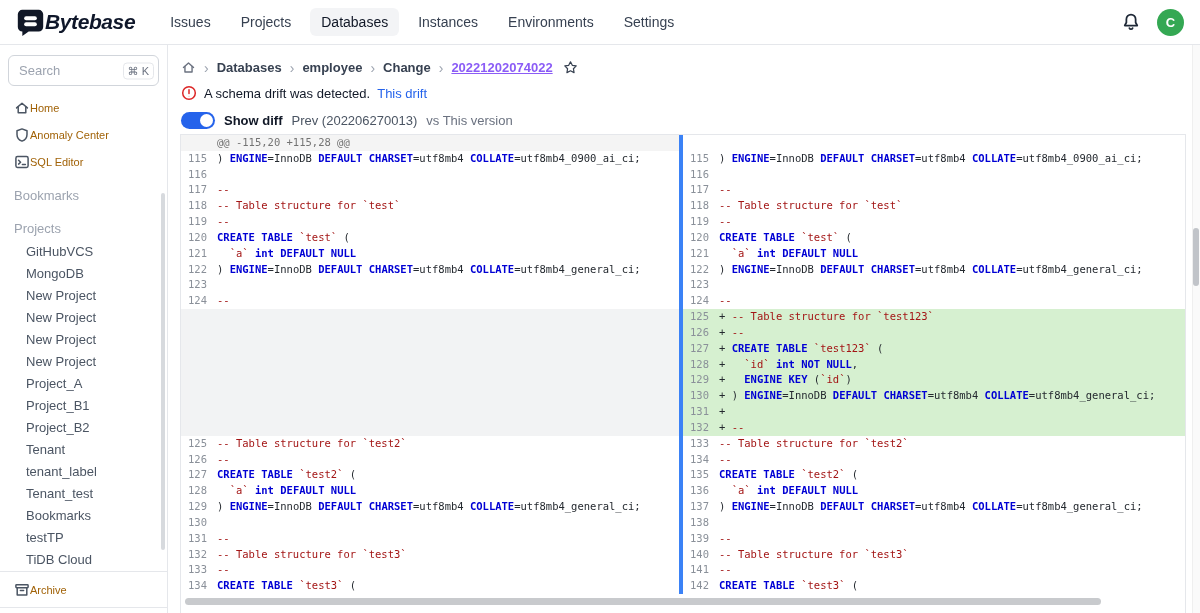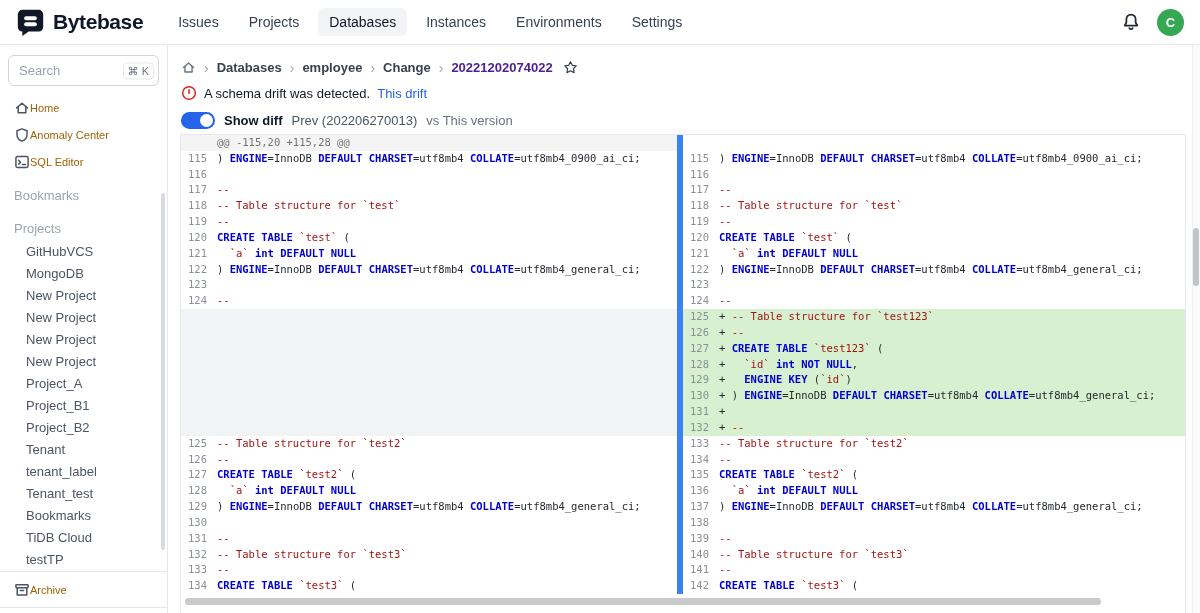--- a/index.html
+++ b/index.html
@@ -3,21 +3,21 @@
 <meta charset="utf-8">
 <style>
   * { margin:0; padding:0; box-sizing:border-box; }
   html,body { width:1200px; height:613px; overflow:hidden; background:#fff;
     font-family:"Liberation Sans", sans-serif; color:#111827; }
   .page { position:relative; width:1200px; height:613px; }
 
   
   .navbar { position:absolute; top:0; left:0; right:0; height:45px; background:#fff;
     border-bottom:1px solid #e5e7eb; display:flex; align-items:center; padding:0 16px; z-index:20; }
-  .brand { display:flex; align-items:center; gap:8px; cursor:pointer; }
+  .brand { display:flex; align-items:center; cursor:pointer;font-style:italic; }
   .brand-icon { width:29px; height:29px; display:block; }
   .brand-name { font-size:21px; font-weight:800; color:#0f172a; letter-spacing:-0.4px; }
   .nav { display:flex; align-items:center; margin-left:24px; gap:8px; }
   .nav-item { font-size:14px; color:#374151; padding:6px 11px; border-radius:6px; cursor:pointer; white-space:nowrap; }
   .nav-item.active { background:#f3f4f6; color:#111827; }
   .nav-right { margin-left:auto; display:flex; align-items:center; gap:16px; }
   .bell { width:20px; height:20px; color:#1f2937; cursor:pointer; }
   .bell svg { width:20px; height:20px; display:block; }
   .avatar { width:27px; height:27px; border-radius:50%; background:#34a853; color:#fff;
     font-size:13px; font-weight:700; display:flex; align-items:center; justify-content:center; cursor:pointer; }
@@ -46,42 +46,42 @@
   .plan { border-top:1px solid #e5e7eb; margin-top:4px; padding:10px 14px; font-size:12.5px;
     font-weight:700; color:#374151; }
 
   
   .main { position:absolute; left:168px; top:45px; right:0; bottom:0; background:#fff; }
   .breadcrumb { display:flex; align-items:center; gap:8px; padding:15px 0 0 13px; font-size:13px; }
   .crumb-home { width:15px; height:15px; color:#6b7280; cursor:pointer; }
   .crumb-home svg { width:15px; height:15px; display:block; }
   .crumb-sep { color:#9ca3af; font-size:14px; line-height:1; }
   .crumb { color:#374151; font-weight:600; cursor:pointer; }
-  .crumb.last { color:#4c1d95; cursor:default; }
+  .crumb.last { color:#8b5cf6; cursor:default;text-decoration:underline; }
   .star { width:15px; height:15px; color:#374151; cursor:pointer; margin-left:2px; }
   .star svg { width:15px; height:15px; display:block; }
 
   .alert-row { display:flex; align-items:center; gap:7px; padding:10px 0 0 13px; font-size:13px; color:#111827; }
   .alert-icon { width:16px; height:16px; }
   .alert-icon svg { width:16px; height:16px; display:block; }
   .view-drift { color:#2563eb; cursor:pointer; }
 
   .toggle-row { display:flex; align-items:center; gap:9px; padding:11px 0 0 13px; font-size:13px; }
   .toggle { width:34px; height:17px; border-radius:9px; background:#2563eb; position:relative; cursor:pointer; flex:0 0 34px; }
   .toggle-knob { position:absolute; right:2px; top:2px; width:13px; height:13px; border-radius:50%; background:#fff; }
   .toggle-label { font-weight:700; color:#111827; }
   .toggle-prev { color:#4b5563; }
   .toggle-vs { color:#6b7280; }
 
   
   .diff-panel { position:absolute; left:12px; right:14px; top:89px; bottom:0;
     border:1px solid #e5e7eb; border-bottom:none; background:#fff; overflow:hidden; }
   .diff-cols { display:flex; }
   .diff-side { width:50%; overflow:hidden; }
-  .diff-side.left { border-right:6px solid #3b82f6; }
+  .diff-side.left { border-right:4px solid #3b82f6; }
   .drow { display:flex; height:15.83px; line-height:15.83px; }
   .dnum { flex:0 0 36px; text-align:right; padding-right:10px; color:#8a9099;
     font:10.5px/15.83px "DejaVu Sans Mono","Liberation Mono",monospace; }
   .dcode { flex:1; overflow:hidden; white-space:pre; color:#24292f;
     font:10.5px/15.83px "DejaVu Sans Mono","Liberation Mono",monospace; }
   .drow.hunk { background:#f4f4f4; }
   .drow.empty { background:#f2f3f4; }
   .drow.add { background:#d6f0d0; }
   .tp { color:#24292f; }
   .tk { color:#0000d4; font-weight:700; }
@@ -176,22 +176,22 @@
           <div class="project-item">New Project</div>
           <div class="project-item">New Project</div>
           <div class="project-item">New Project</div>
           <div class="project-item">Project_A</div>
           <div class="project-item">Project_B1</div>
           <div class="project-item">Project_B2</div>
           <div class="project-item">Tenant</div>
           <div class="project-item">tenant_label</div>
           <div class="project-item">Tenant_test</div>
           <div class="project-item">Bookmarks</div>
+          <div class="project-item">testTP</div>
           <div class="project-item">TiDB Cloud</div>
-          <div class="project-item">testTP</div>
         </div>
       </div>
     <div class="sidebar-bottom">
       <div class="archive-row">
         <div class="menu-item" id="archive-item">
             <span style="display: flex;">
               <svg viewBox="0 0 16 16" fill="none" stroke="currentColor" stroke-width="1.5" stroke-linecap="round" stroke-linejoin="round">
                 <rect x="1.9" y="2.7" width="12.2" height="3" rx="0.7"></rect>
                 <path d="M3.2 5.7v7.2h9.6V5.7"></path>
                 <path d="M6.4 8.4h3.2"></path>

